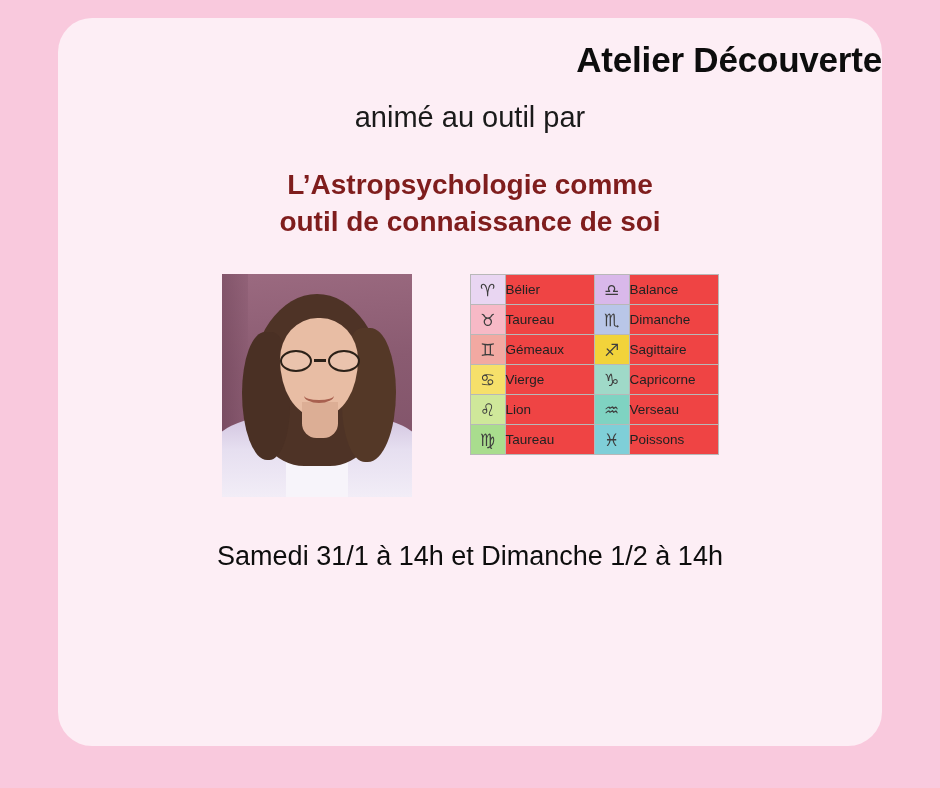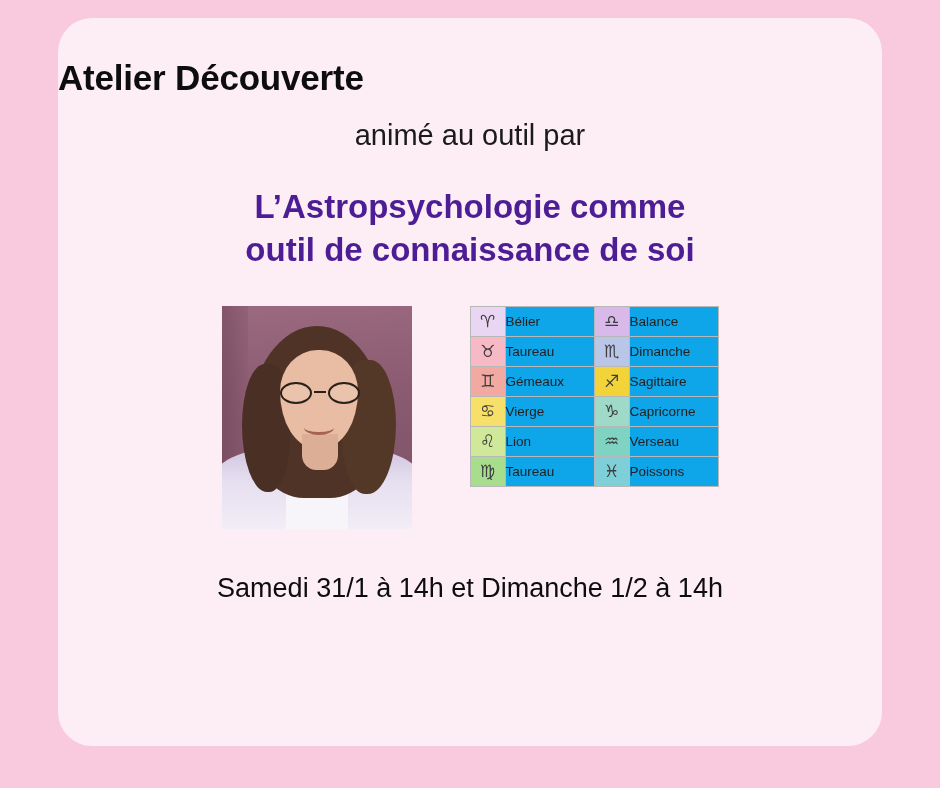--- a/index.html
+++ b/index.html
@@ -16,39 +16,39 @@
   .poster {
     position: absolute;
     left: 58px;
     top: 18px;
     width: 824px;
     height: 728px;
     background: #fdeef5;
     border-radius: 34px;
   }
   .title {
-    text-align: left;
+    text-align: right;
     font-size: 35px;
     font-weight: bold;
     color: #0d0d0d;
-    margin-top: 40px;
+    margin-top: 22px;
     letter-spacing: -0.2px;
   }
   .subtitle {
     text-align: center;
     font-size: 29px;
     color: #1a1a1a;
     line-height: 1.33;
     margin-top: 18px;
   }
   .topic {
     text-align: center;
-    font-size: 33px;
+    font-size: 28px;
     font-weight: bold;
-    color: #4c1d95;
+    color: #7f1d1d;
     line-height: 1.32;
     margin-top: 30px;
   }
   .media-row {
     display: flex;
     justify-content: center;
     align-items: flex-start;
     gap: 58px;
     margin-top: 34px;
   }
@@ -194,21 +194,21 @@
     text-align: center;
     font-size: 17px;
     font-family: "DejaVu Sans", sans-serif;
     color: #3d3d3d;
   }
   .z-name {
     width: 88px;
     padding-left: 8px;
     text-align: left;
     white-space: nowrap;
-    background: #0ea5e9;
+    background: #ef4444;
   }
   
   .footer {
     text-align: center;
     font-size: 27px;
     font-weight: normal;
     color: #0d0d0d;
     line-height: 1.42;
     margin-top: 40px;
   }

